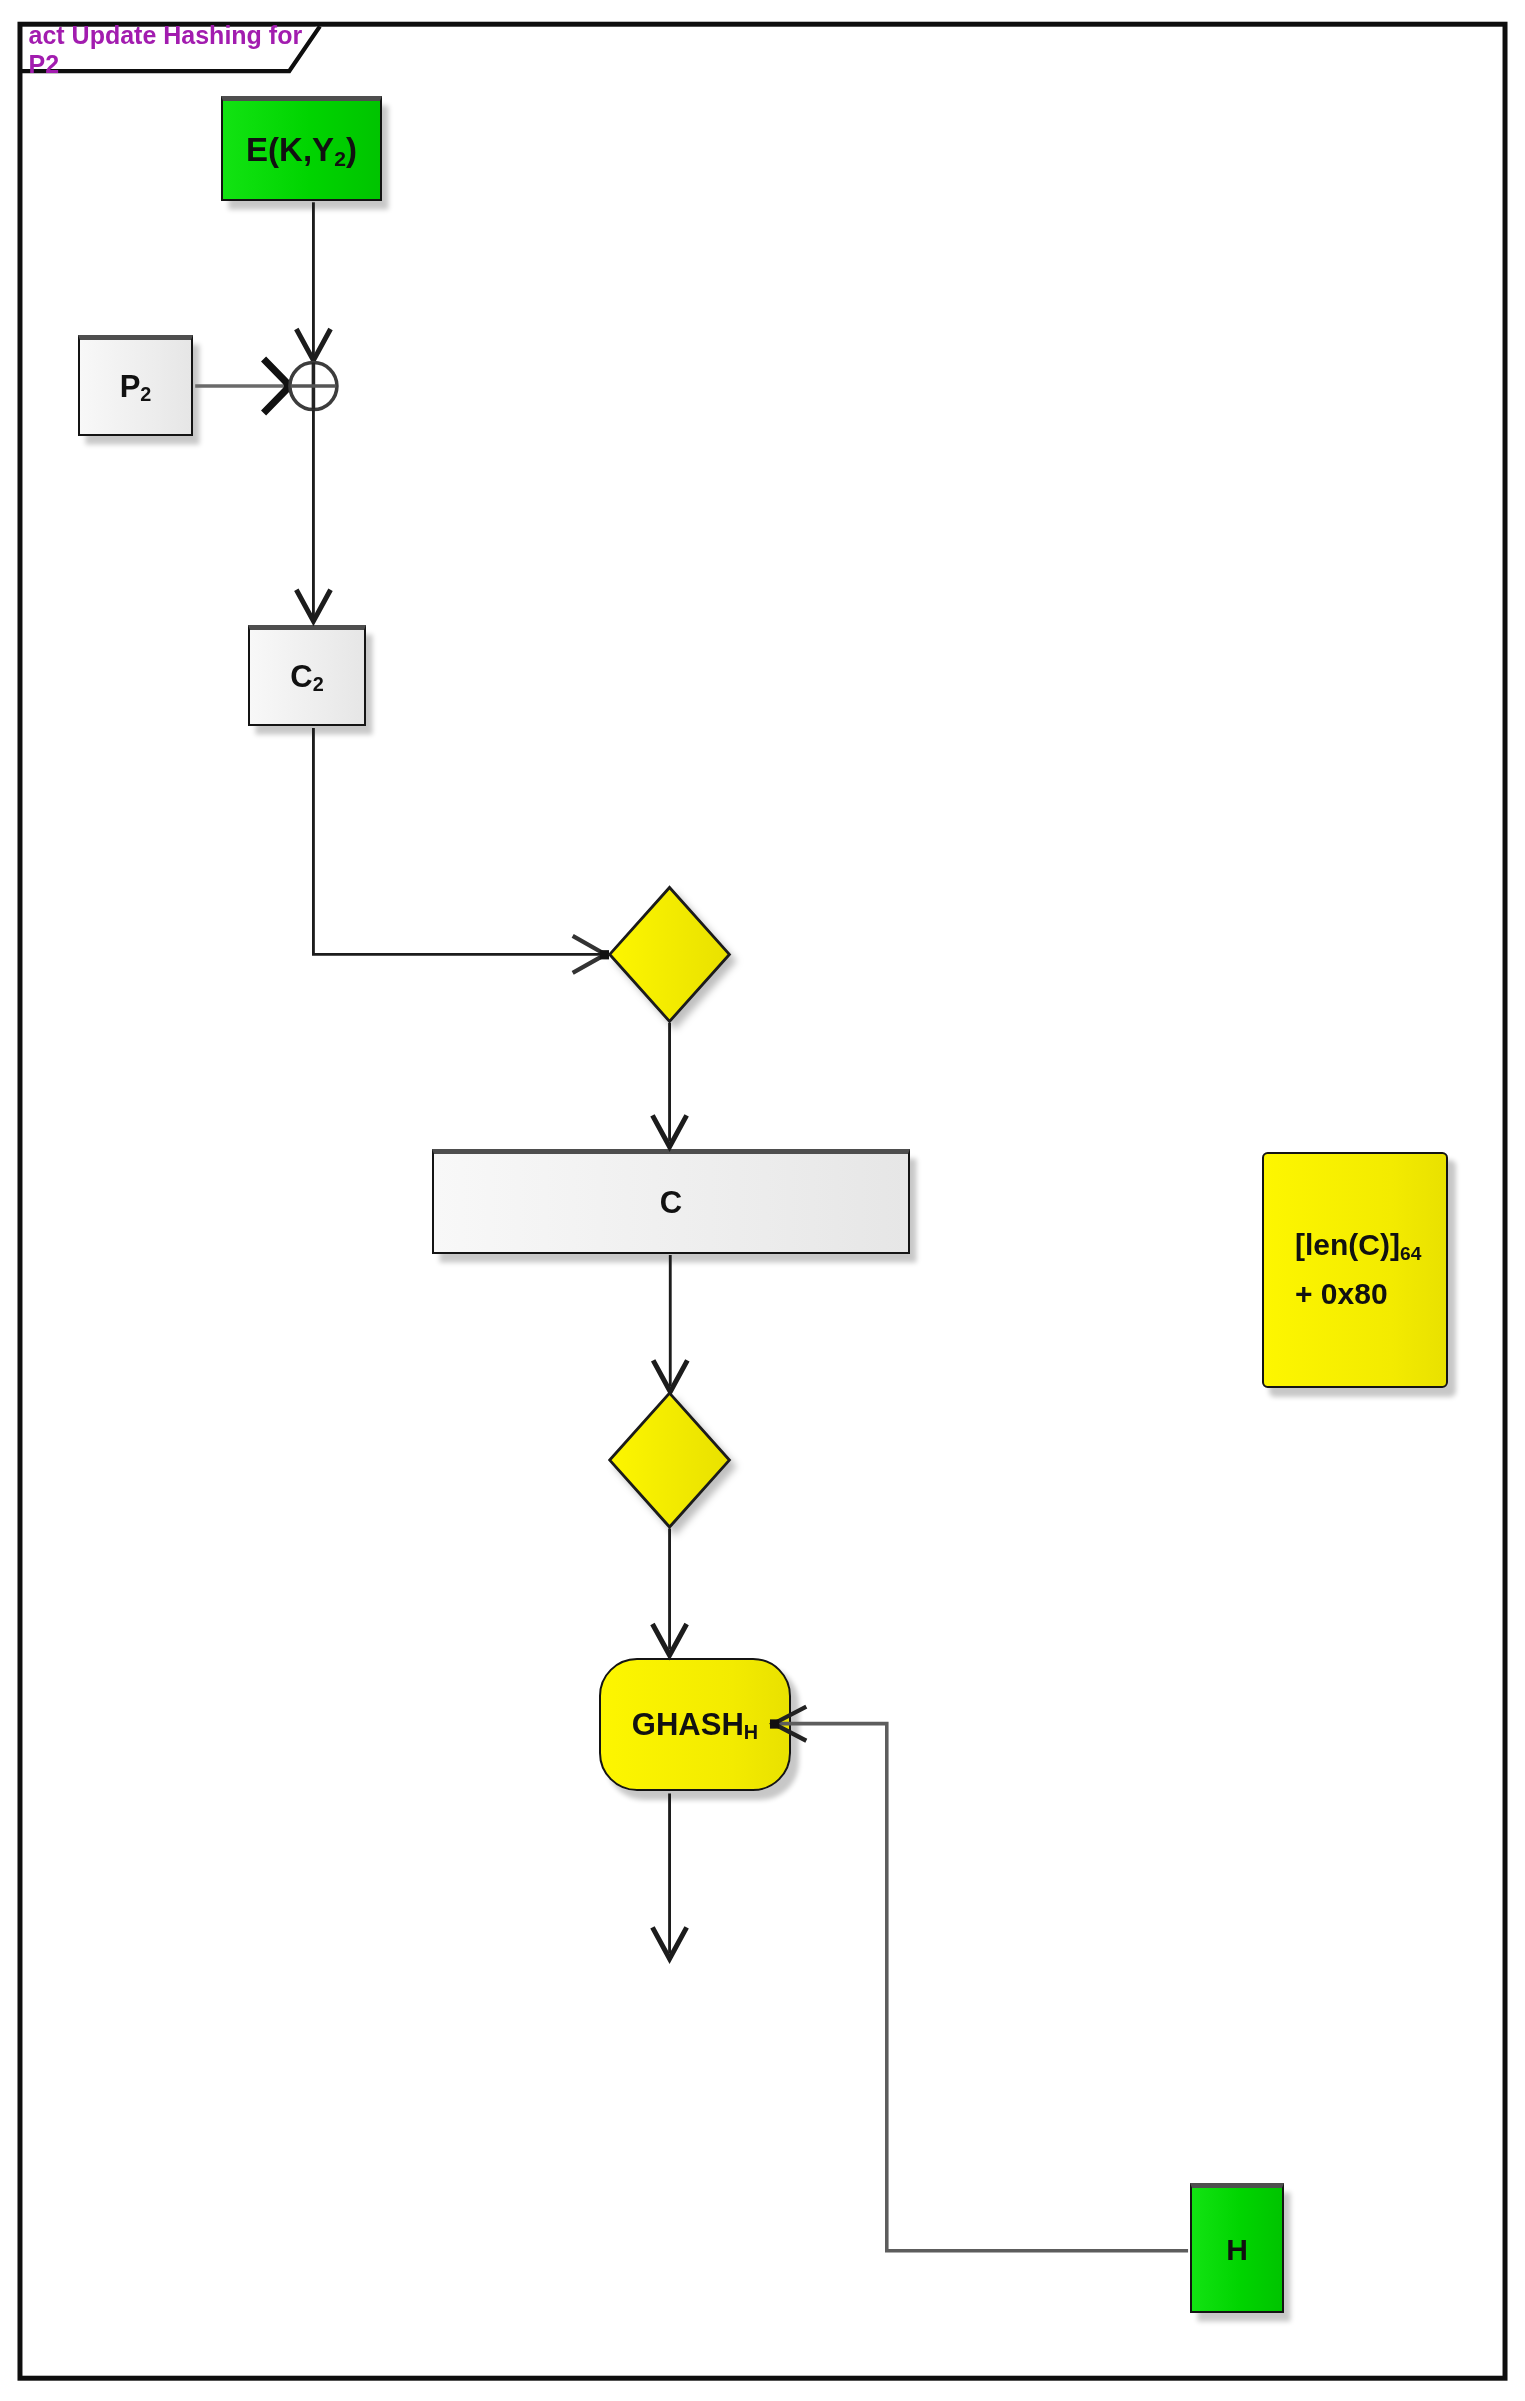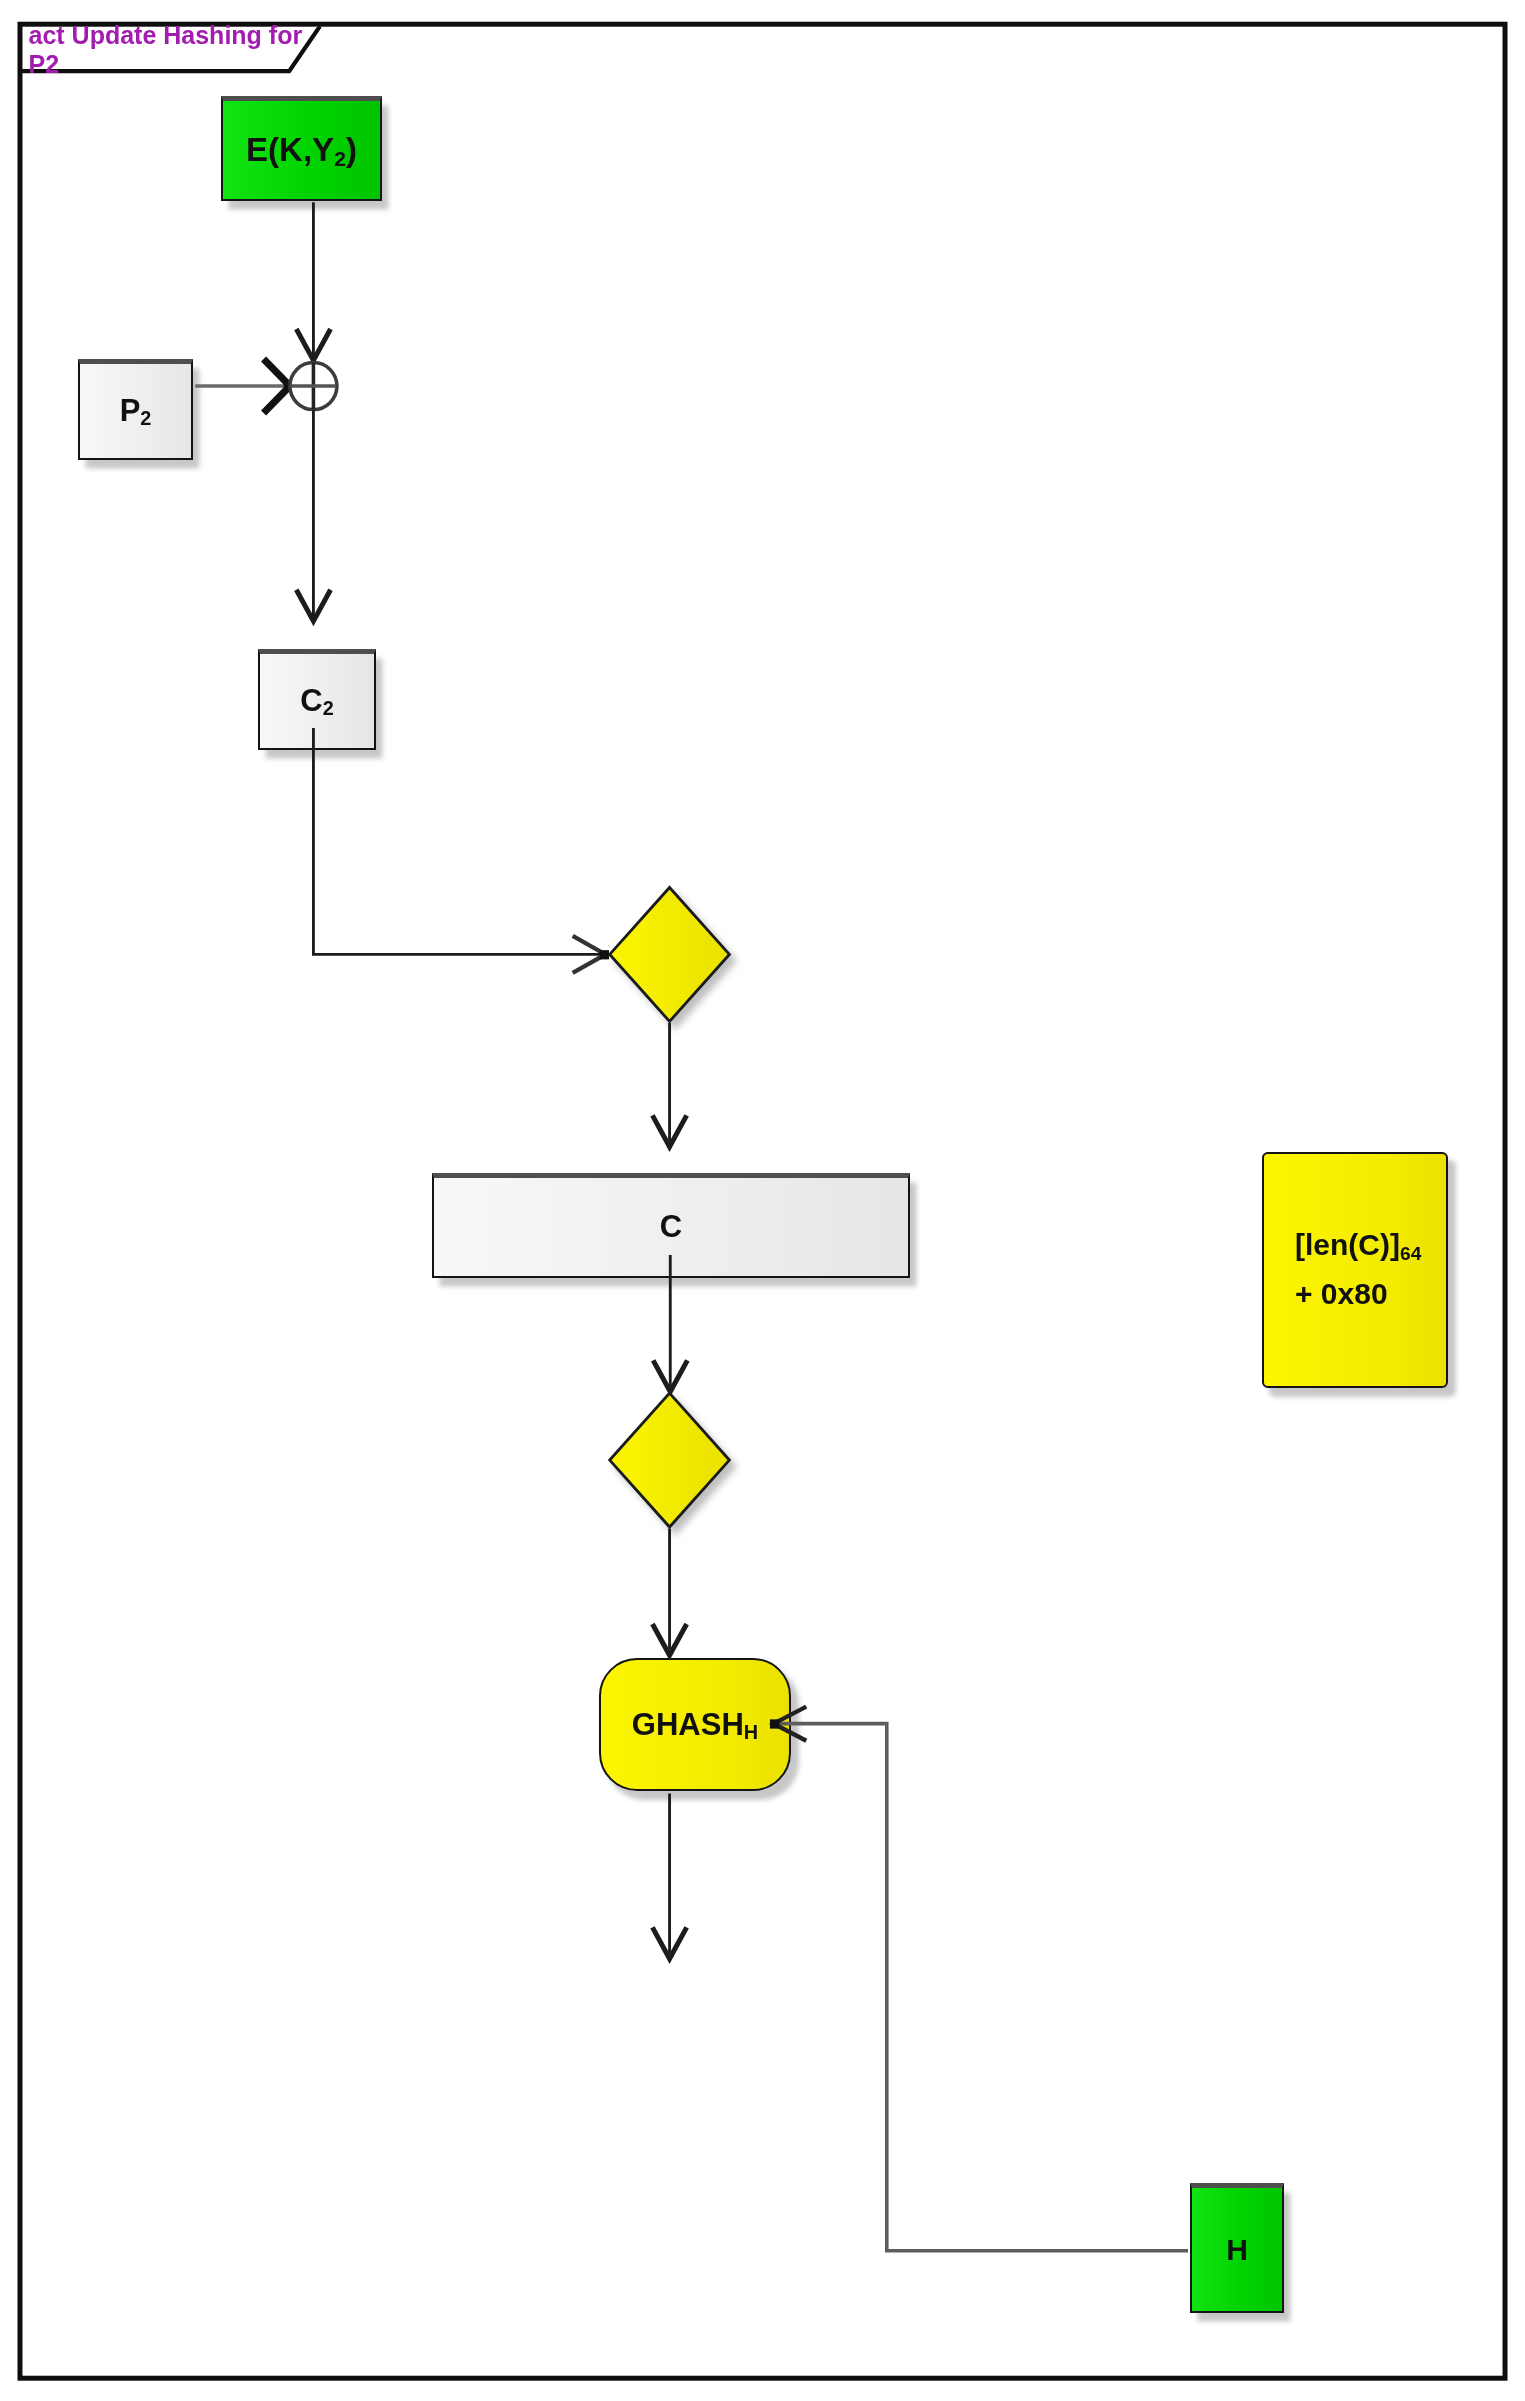--- a/index.html
+++ b/index.html
@@ -4,28 +4,28 @@
 <style>
   html,body{margin:0;padding:0;background:#ffffff;}
   .canvas{position:relative;width:1525px;height:2401px;background:#ffffff;overflow:hidden;
           font-family:"Liberation Sans",sans-serif;font-weight:bold;color:#111;}
   .overlay{position:absolute;left:0;top:0;width:1525px;height:2401px;pointer-events:none;z-index:3;}
   .box{position:absolute;box-sizing:border-box;z-index:2;
        border:2.8px solid #141414;border-top:5px solid #4e4e4e;
        box-shadow:7.1px 8.5px 5px rgba(0,0,0,0.22);
        display:flex;align-items:center;justify-content:center;}
   .green{background:linear-gradient(90deg,#12e312 0%,#00d400 55%,#00c400 100%);}
-  .gray{background:linear-gradient(90deg,#f8f8f8 0%,#ececec 70%,#e6e6e6 100%);margin-top:24px;}
+  .gray{background:linear-gradient(90deg,#f8f8f8 0%,#ececec 70%,#e6e6e6 100%);}
   .yellow{background:linear-gradient(90deg,#fdf600 0%,#f3eb00 70%,#e9e100 100%);}
   .lbl{white-space:nowrap;}
   .sb{font-size:0.64em;position:relative;top:0.22em;}
   .f46{font-size:33px;} .f44{font-size:31px;} .f42{font-size:30px;}
   .node-e{left:221px;top:96px;width:161px;height:105px;}
   .node-p2{left:78px;top:335px;width:115px;height:101px;}
-  .node-c2{left:258px;top:625px;width:118px;height:101px;}
+  .node-c2{left:248px;top:625px;width:118px;height:101px;}
   .node-c{left:432px;top:1149px;width:478px;height:105px;}
   .node-note{left:1262px;top:1152px;width:186px;height:236px;border:2.8px solid #141414;border-radius:5.7px;
              flex-direction:column;align-items:flex-start;justify-content:center;padding-left:31px;line-height:1.62;}
   .node-ghash{left:576px;top:1658px;width:192px;height:133px;border:2.8px solid #141414;border-radius:38px;margin-left:23px;}
   .node-h{left:1190px;top:2183px;width:94px;height:130px;}
   .page-title{position:absolute;left:28.5px;top:33px;width:285px;height:34px;z-index:4;
               font-size:25px;display:flex;align-items:center;color:#a21caf;}
 </style>
 </head>
 <body>

